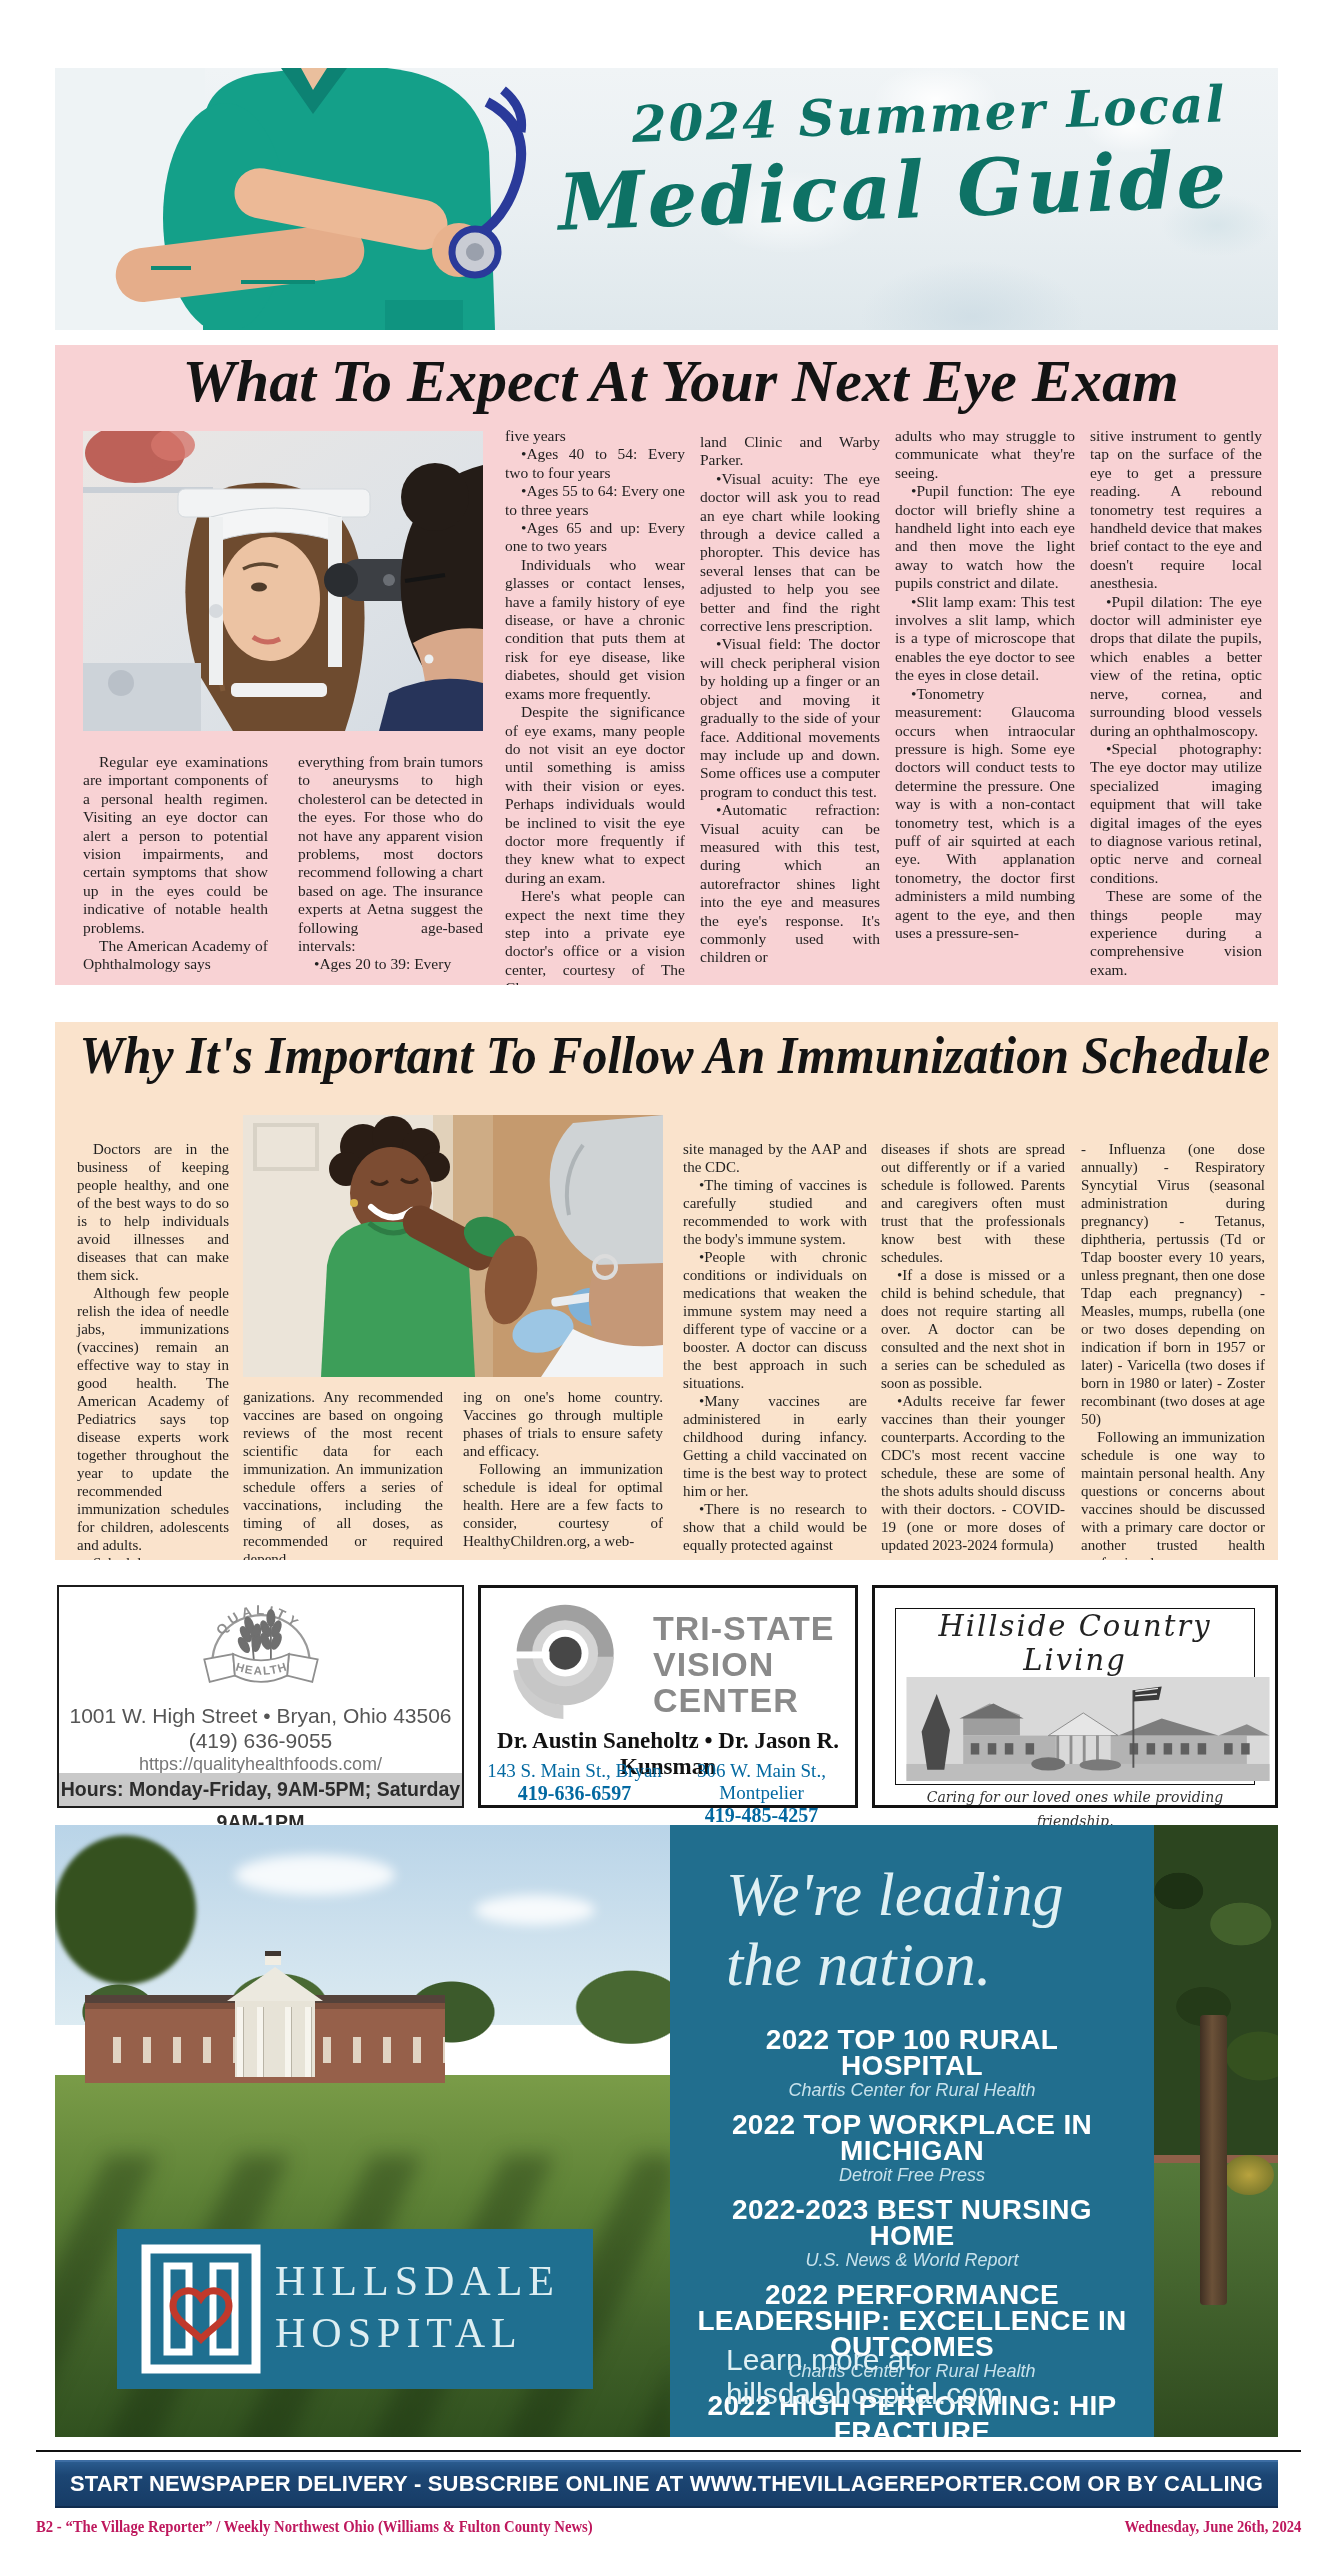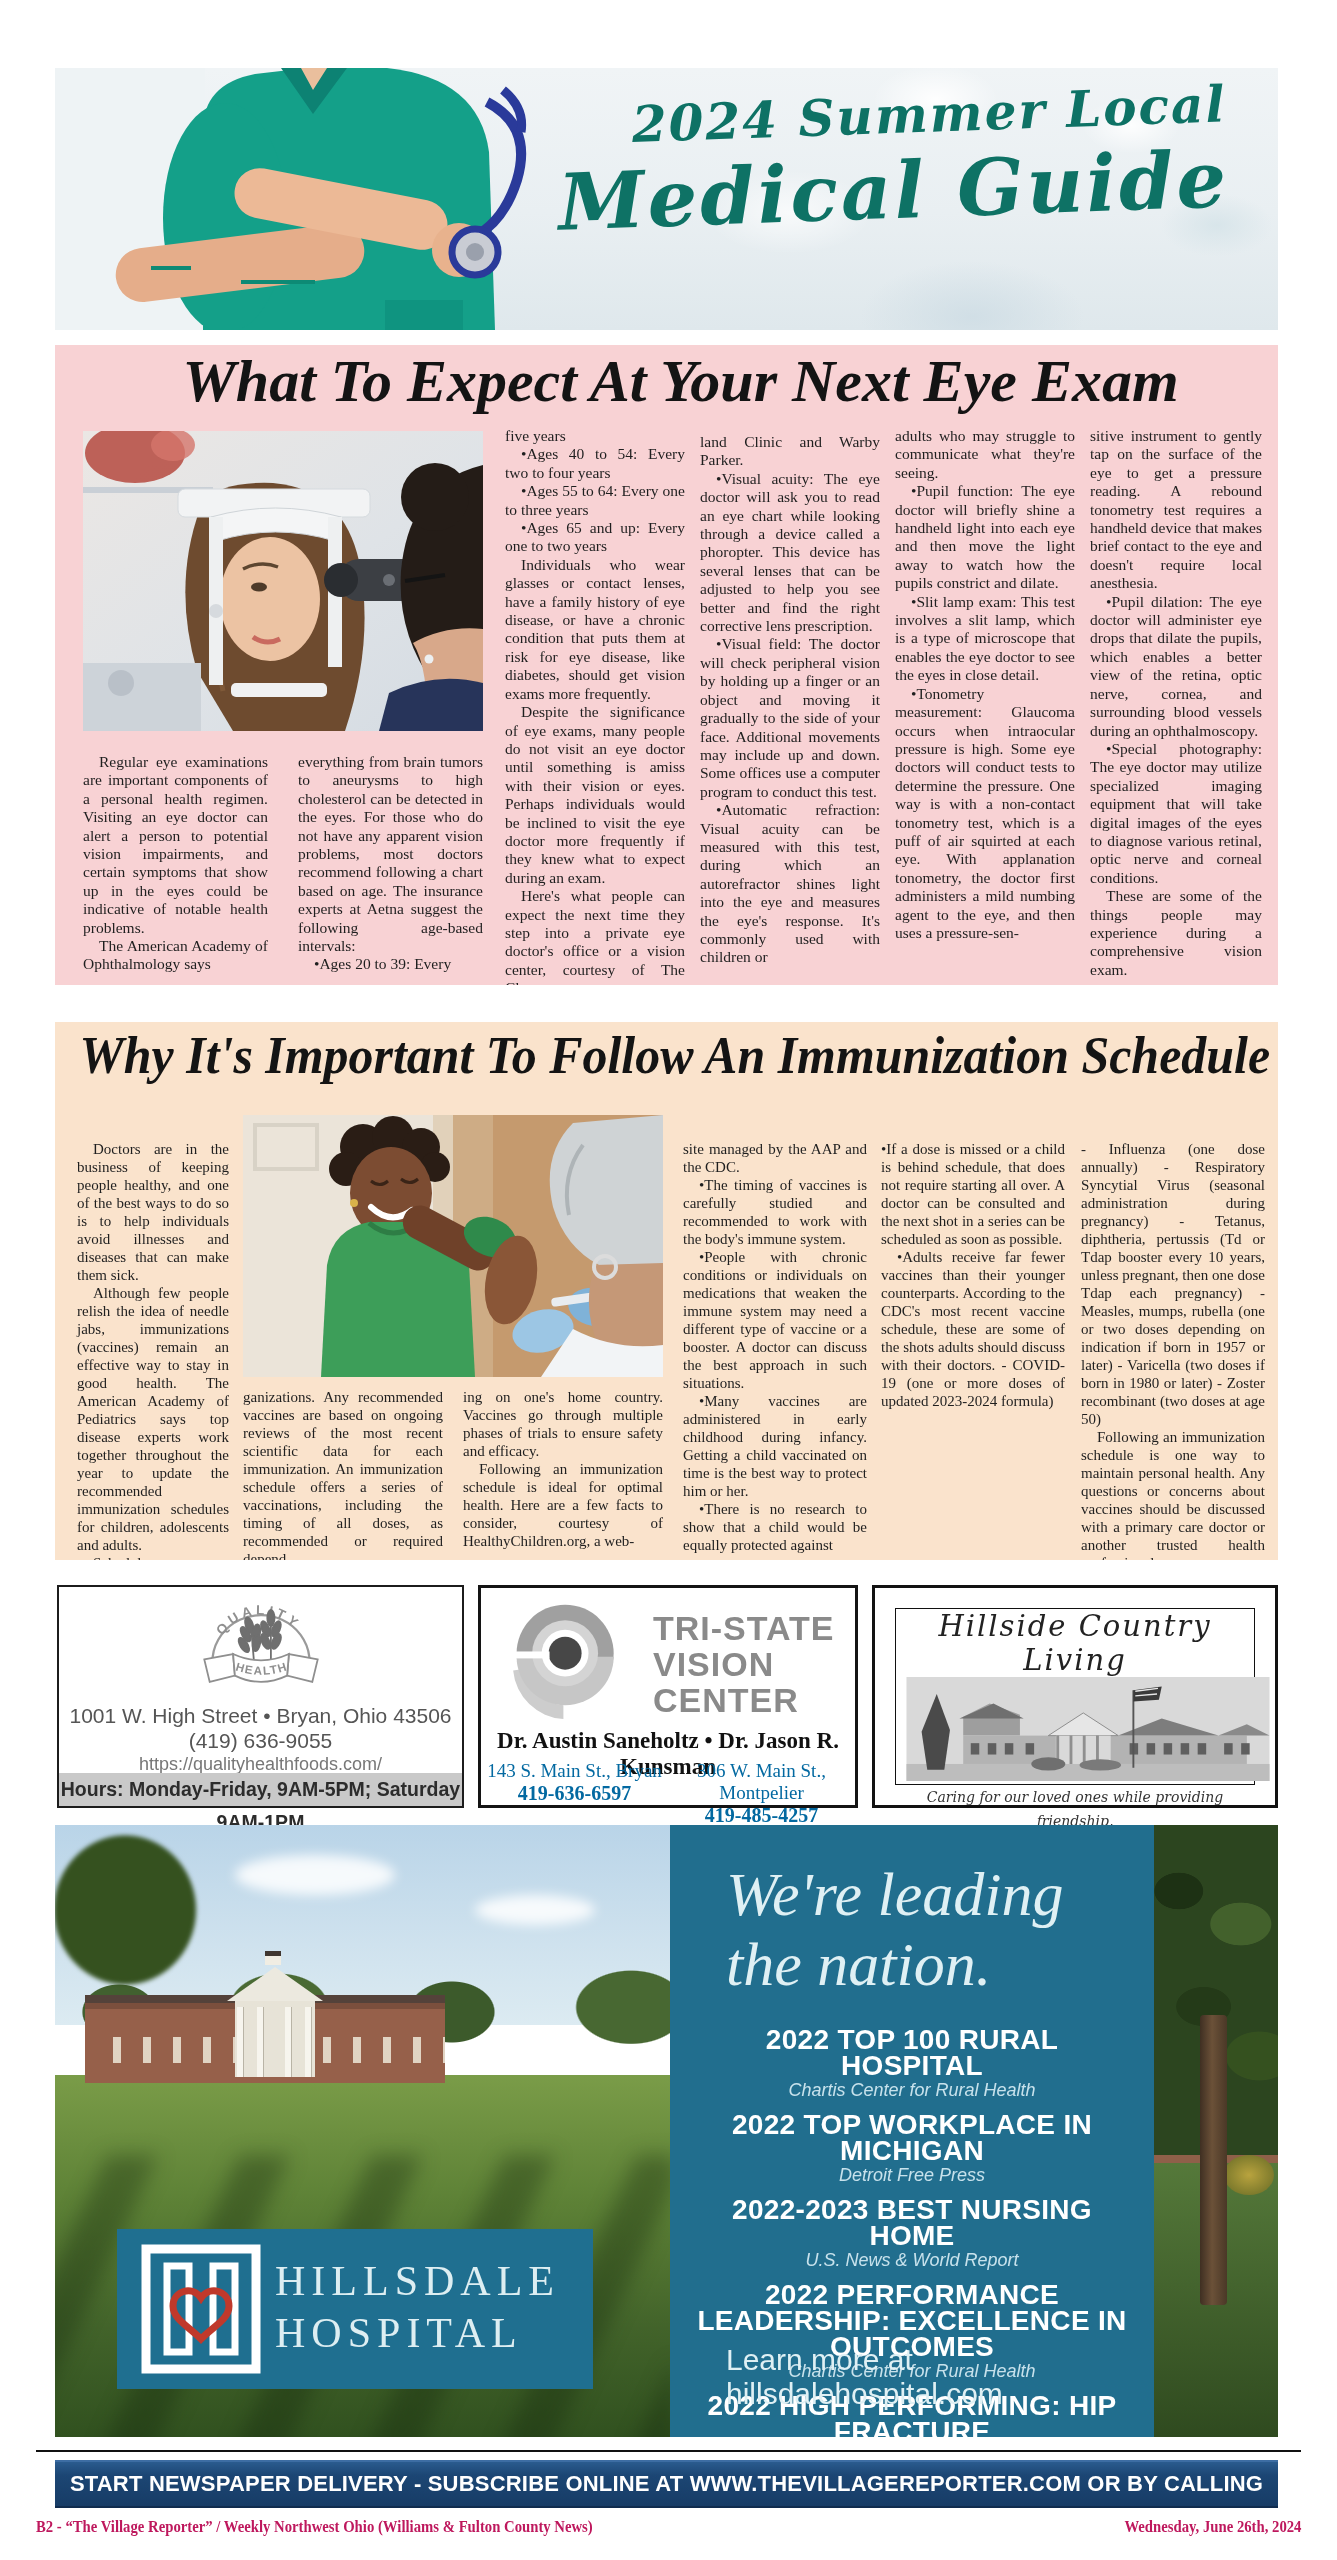--- a/index.html
+++ b/index.html
@@ -295,20 +295,21 @@
         <p class="para">Following an immunization schedule is ideal for optimal health. Here are a few facts to consider, courtesy of HealthyChildren.org, a web-</p>
       </div>
     <div class="col cont" id="imm-c4">
         <p class="para">site managed by the AAP and the CDC.</p>
         <p class="para">•The timing of vaccines is carefully studied and recommended to work with the body's immune system.</p>
         <p class="para">•People with chronic conditions or individuals on medications that weaken the immune system may need a different type of vaccine or a booster. A doctor can discuss the best approach in such situations.</p>
         <p class="para">•Many vaccines are administered in early childhood during infancy. Getting a child vaccinated on time is the best way to protect him or her.</p>
         <p class="para">•There is no research to show that a child would be equally protected against</p>
       </div>
     <div class="col cont" id="imm-c5">
+        <p class="para">diseases if shots are spread out differently or if a varied schedule is followed. Parents and caregivers often must trust that the professionals know best with these schedules.</p>
         <p class="para">•If a dose is missed or a child is behind schedule, that does not require starting all over. A doctor can be consulted and the next shot in a series can be scheduled as soon as possible.</p>
         <p class="para">•Adults receive far fewer vaccines than their younger counterparts. According to the CDC's most recent vaccine schedule, these are some of the shots adults should discuss with their doctors. - COVID-19 (one or more doses of updated 2023-2024 formula)</p>
       </div>
     <div class="col cont" id="imm-c6">
         <p class="para">- Influenza (one dose annually) - Respiratory Syncytial Virus (seasonal administration during pregnancy) - Tetanus, diphtheria, pertussis (Td or Tdap booster every 10 years, unless pregnant, then one dose Tdap each pregnancy) - Measles, mumps, rubella (one or two doses depending on indication if born in 1957 or later) - Varicella (two doses if born in 1980 or later) - Zoster recombinant (two doses at age 50)</p>
         <p class="para">Following an immunization schedule is one way to maintain personal health. Any questions or concerns about vaccines should be discussed with a primary care doctor or another trusted health professional.</p>
       </div>
   </div>
 
   <div class="adrow-box" id="ad-quality">

